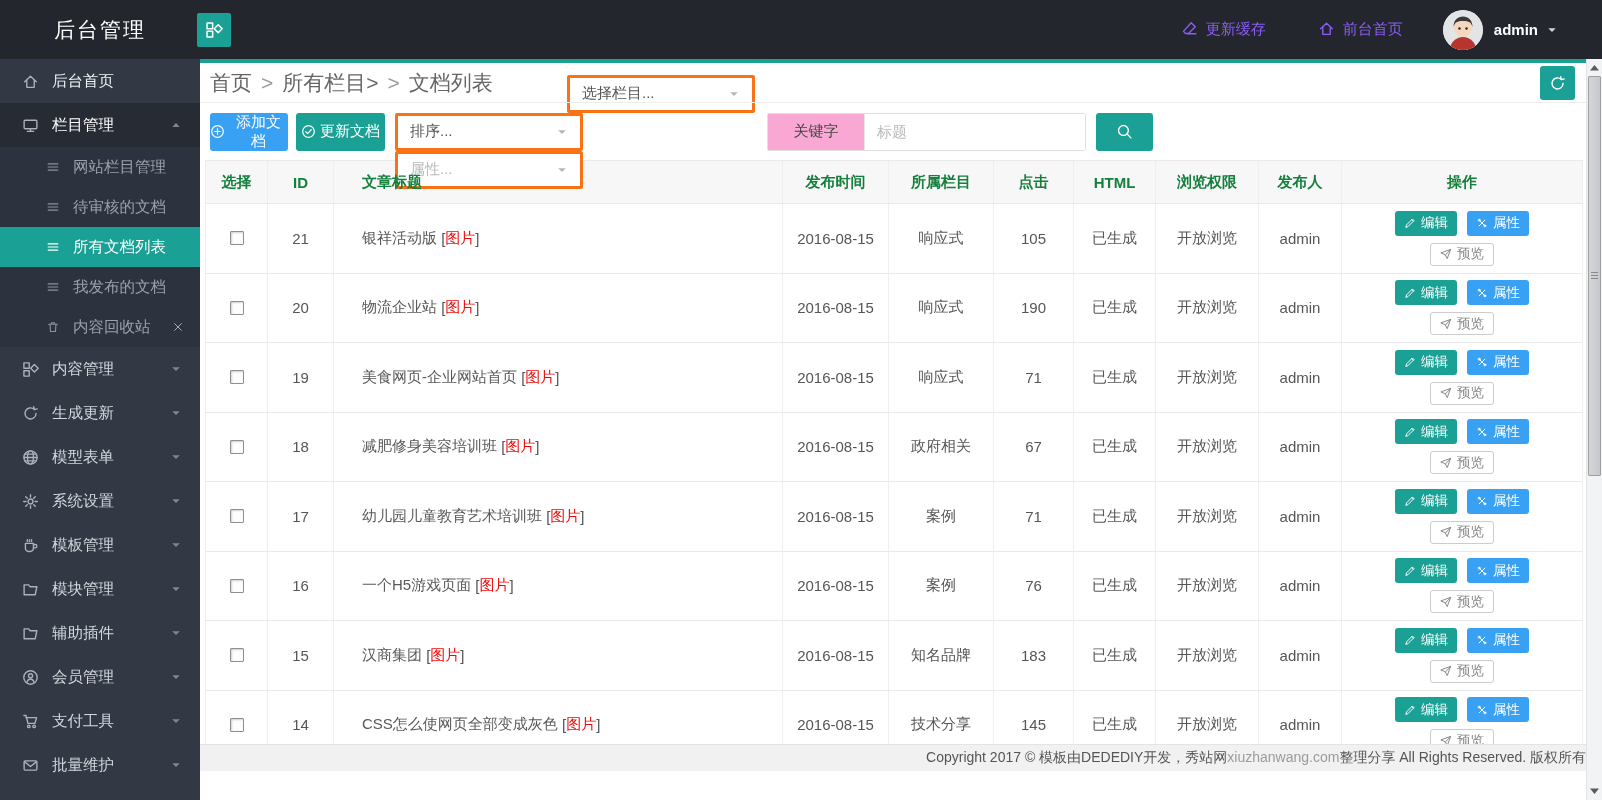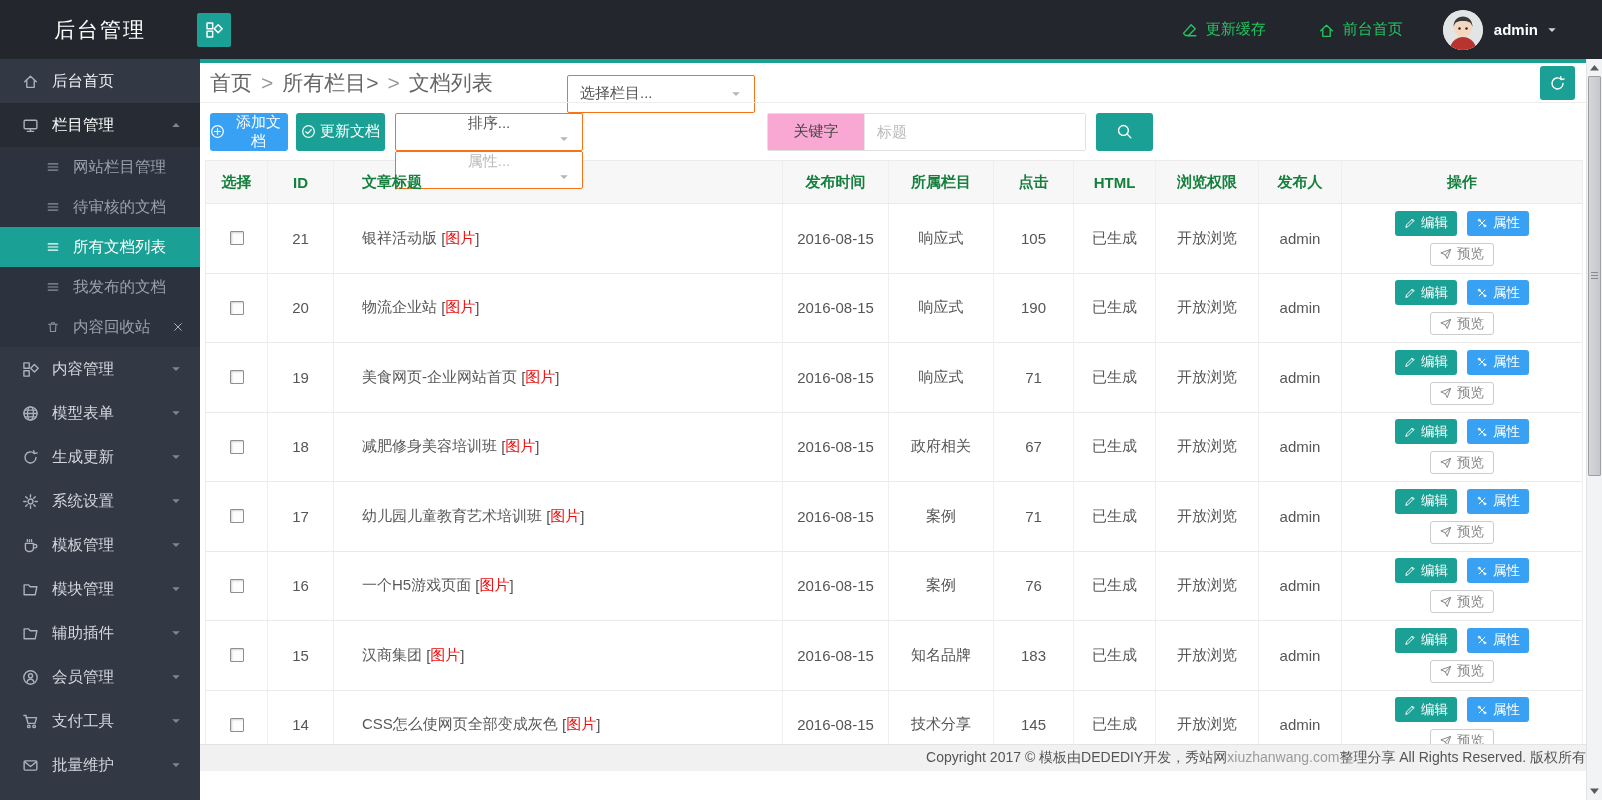--- a/index.html
+++ b/index.html
@@ -7,21 +7,21 @@
     font-family:"Liberation Sans","DejaVu Sans",sans-serif; }
   svg { display:block; }
 
   
   .header { position:absolute; left:0; top:0; width:1602px; height:59px; background:#23262d;
     display:flex; align-items:center; z-index:30; }
   .brand { width:200px; text-align:center; color:#fff; font-size:21px; letter-spacing:2px; }
   .app-btn { width:34px; height:34px; background:#1aa094; border-radius:2px; color:#fff;
     display:flex; align-items:center; justify-content:center; margin-left:-3px; cursor:pointer; }
   .header-right { margin-left:auto; display:flex; align-items:center; padding-right:44px; }
-  .header-action { display:flex; align-items:flex-end; gap:8px; color:#22c55e; font-size:15px; cursor:pointer; }
+  .header-action { display:flex; align-items:flex-start; gap:8px; color:#8b5cf6; font-size:15px; cursor:pointer; }
   .header-action + .header-action { margin-left:52px; }
   .avatar { width:40px; height:40px; border-radius:50%; overflow:hidden; margin-left:40px; background:#e3e4e6; }
   .user-name { color:#fff; font-size:15px; font-weight:bold; margin-left:11px; }
   .user-chev { color:#cfd4da; margin-left:8px; }
 
   
   .sidebar { position:absolute; left:0; top:59px; width:200px; height:741px; background:#333845; z-index:20; }
   .side-item { height:44px; display:flex; align-items:center; padding:0 18px 0 22px;
     color:#d3d8de; font-size:15.5px; cursor:pointer; }
   .side-item .s-icon { width:17px; margin-right:13px; color:#aab2bc; flex:0 0 auto; }
@@ -45,26 +45,26 @@
   .crumb .sep { color:#999; margin:0 9px; }
   .refresh-btn { position:absolute; right:11px; top:3px; width:35px; height:34px; background:#1aa094;
     border-radius:3px; color:#fff; display:flex; align-items:center; justify-content:center; cursor:pointer; }
 
   .toolbar { height:57px; display:flex; align-items:center; padding-left:10px; }
   .btn { height:38px; border:none; border-radius:3px; color:#fff; font-size:15px;
     display:flex; align-items:center; justify-content:center; gap:4px; cursor:pointer;
     font-family:inherit; }
   .btn-add { width:78px; background:#39a1f4; }
   .btn-update { width:89px; background:#1aa094; margin-left:8px; }
-  .select-box { width:188px; height:38px; border:1px solid #f97316; border-radius:2px; background:#fff;
+  .select-box { width:188px; height:38px; border:3px solid #f97316; border-radius:2px; background:#fff;
     display:flex; align-items:center; padding:0 12px; font-size:15px; color:#555; cursor:pointer;text-align:center; }
   .select-box.ph { color:#bbb; }
   .select-box .chev { margin-left:auto; color:#b5b5b5; }
   .select-box:nth-of-type(1) { margin-left:182px; }
-  .select-box + .select-box { margin-left:10px;flex-direction:column; }
+  .select-box + .select-box { margin-left:10px; }
   .kw-group { display:flex; margin-left:12px; border:1px solid #e0e0e0; border-radius:2px; height:38px; }
   .kw-label { width:97px; display:flex; align-items:center; justify-content:center; font-size:15px;
     color:#444; border-right:1px solid #e6e6e6; background:#f9a8d4; }
   .kw-input { width:220px; border:none; outline:none; font-size:15px; color:#555; padding:0 12px;
     font-family:inherit; }
   .kw-input::placeholder { color:#b9b9b9; }
   .btn-search { width:57px; margin-left:10px; background:#1aa094; }
 
   
   .table { margin-left:5px; width:1378px; height:584px; overflow:hidden;
@@ -242,40 +242,40 @@
       <span>内容管理</span>
       <span class="chev">
         <svg width="12" height="12" viewBox="0 0 16 16" fill="none" stroke="currentColor" stroke-width="1.3" stroke-linecap="round" stroke-linejoin="round">
           <path d="M3 5.5l5 5.2 5-5.2z" fill="currentColor" stroke="none"></path>
         </svg>
       </span>
     </div>
     <div class="side-item">
       <span class="s-icon">
         <svg width="17" height="17" viewBox="0 0 16 16" fill="none" stroke="currentColor" stroke-width="1.3" stroke-linecap="round" stroke-linejoin="round">
+          <path d="M13.2 8A5.2 5.2 0 1 1 11.4 4"></path>
+          <path d="M11 1.6l.6 2.7 2.7-.6"></path>
+        </svg>
+      </span>
+      <span>生成更新</span>
+      <span class="chev">
+        <svg width="12" height="12" viewBox="0 0 16 16" fill="none" stroke="currentColor" stroke-width="1.3" stroke-linecap="round" stroke-linejoin="round">
+          <path d="M3 5.5l5 5.2 5-5.2z" fill="currentColor" stroke="none"></path>
+        </svg>
+      </span>
+    </div>
+    <div class="side-item">
+      <span class="s-icon">
+        <svg width="17" height="17" viewBox="0 0 16 16" fill="none" stroke="currentColor" stroke-width="1.3" stroke-linecap="round" stroke-linejoin="round">
           <circle cx="8" cy="8" r="6.2"></circle>
           <ellipse cx="8" cy="8" rx="2.8" ry="6.2"></ellipse>
           <path d="M1.8 8h12.4M2.7 4.8h10.6M2.7 11.2h10.6"></path>
         </svg>
       </span>
       <span>模型表单</span>
-      <span class="chev">
-        <svg width="12" height="12" viewBox="0 0 16 16" fill="none" stroke="currentColor" stroke-width="1.3" stroke-linecap="round" stroke-linejoin="round">
-          <path d="M3 5.5l5 5.2 5-5.2z" fill="currentColor" stroke="none"></path>
-        </svg>
-      </span>
-    </div>
-    <div class="side-item">
-      <span class="s-icon">
-        <svg width="17" height="17" viewBox="0 0 16 16" fill="none" stroke="currentColor" stroke-width="1.3" stroke-linecap="round" stroke-linejoin="round">
-          <path d="M13.2 8A5.2 5.2 0 1 1 11.4 4"></path>
-          <path d="M11 1.6l.6 2.7 2.7-.6"></path>
-        </svg>
-      </span>
-      <span>生成更新</span>
       <span class="chev">
         <svg width="12" height="12" viewBox="0 0 16 16" fill="none" stroke="currentColor" stroke-width="1.3" stroke-linecap="round" stroke-linejoin="round">
           <path d="M3 5.5l5 5.2 5-5.2z" fill="currentColor" stroke="none"></path>
         </svg>
       </span>
     </div>
     <div class="side-item">
       <span class="s-icon">
         <svg width="17" height="17" viewBox="0 0 16 16" fill="none" stroke="currentColor" stroke-width="1.3" stroke-linecap="round" stroke-linejoin="round">
           <circle cx="8" cy="8" r="2.3"></circle>

